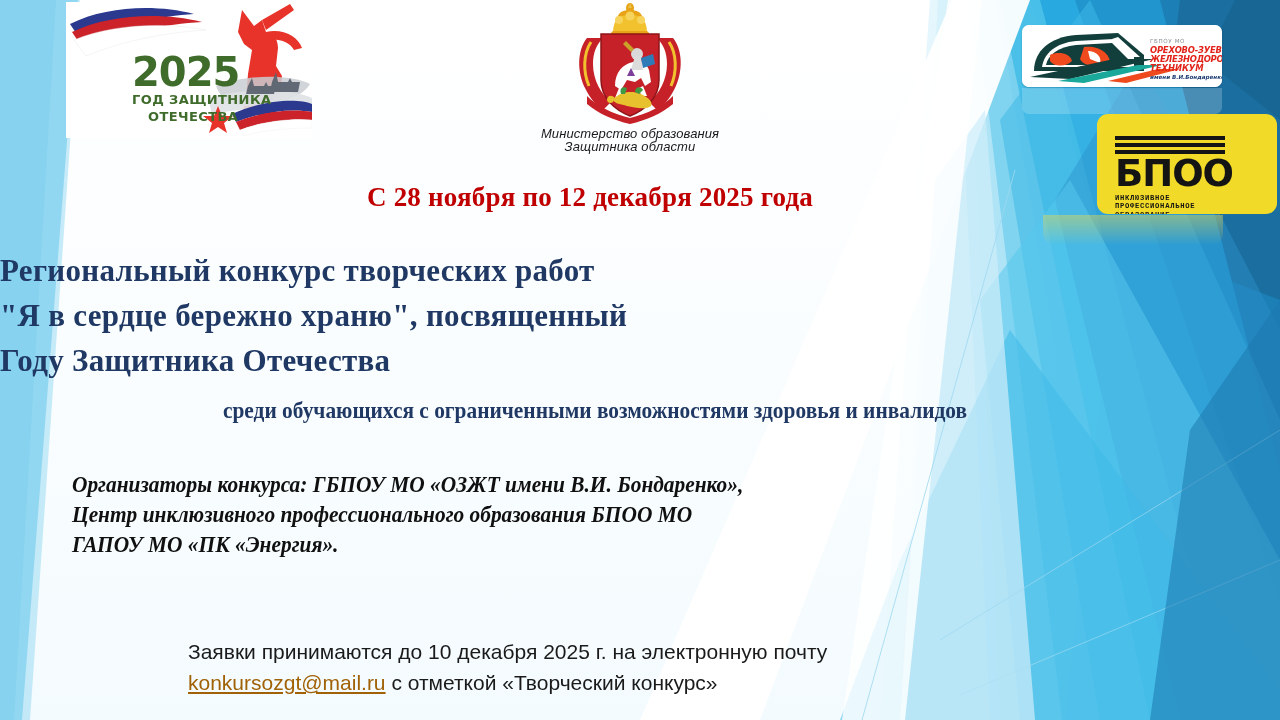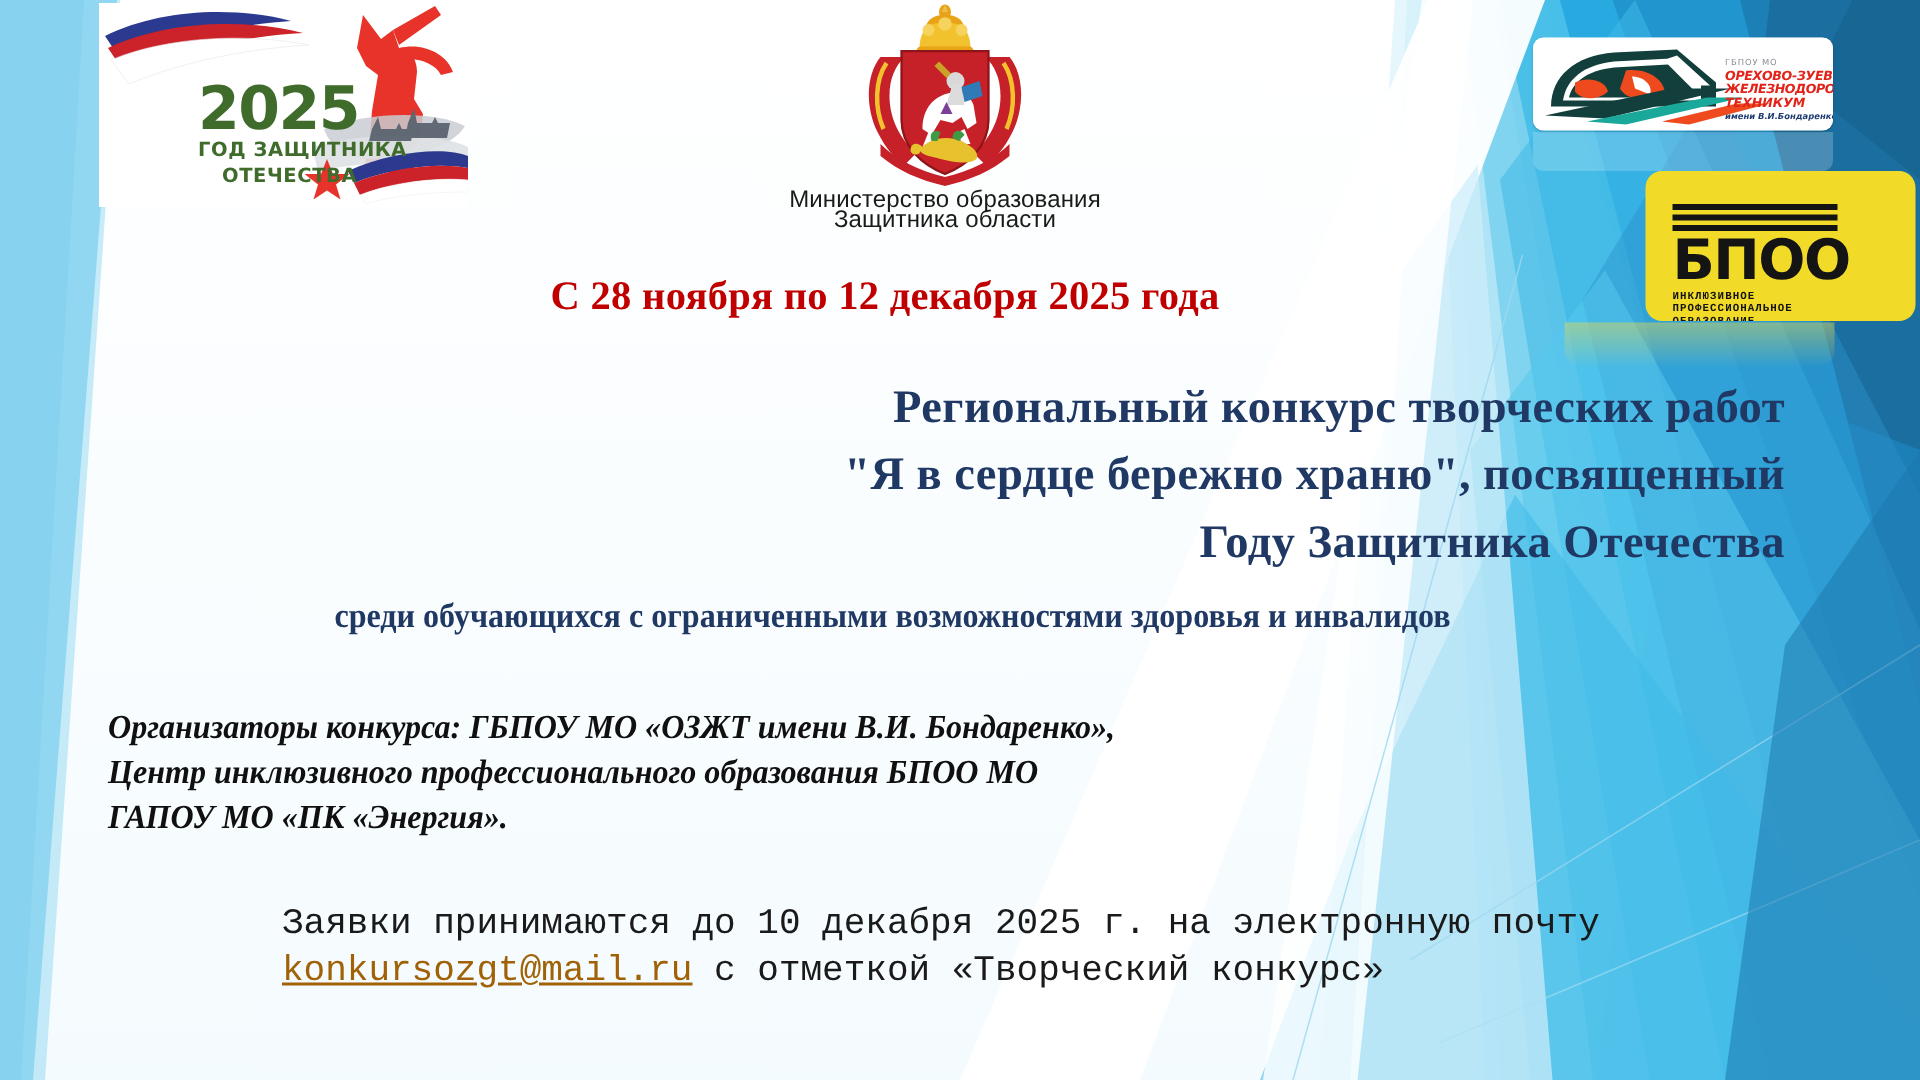--- a/index.html
+++ b/index.html
@@ -23,22 +23,23 @@
   }
   .logo-year svg{display:block;}
 
   .logo-ministry{
     position:absolute;left:525px;top:2px;width:210px;height:160px;
     background:transparent;text-align:center;
   }
   .logo-ministry .crest{display:block;margin:0 auto;}
   .logo-ministry .mtext{
     font-family:"Liberation Sans", sans-serif;
-    font-size:16px;line-height:13px;color:#1a1a1a;margin-top:1px;
+    font-size:13px;line-height:13px;color:#1a1a1a;margin-top:1px;
     letter-spacing:0.1px;
+    font-style:italic;
   }
 
   .logo-ozgt{
     position:absolute;left:1022px;top:25px;width:200px;height:62px;
     background:#ffffff;border-radius:7px;overflow:hidden;
     box-shadow:0 1px 2px rgba(0,0,0,0.18);
   }
   .logo-ozgt svg{display:block;}
   .logo-ozgt-refl{
     position:absolute;left:1022px;top:88px;width:200px;height:26px;
@@ -71,21 +72,21 @@
   
   .content{position:absolute;inset:0;padding-left:14px;}
 
   .date-line{
     position:absolute;left:0;top:182px;width:1180px;text-align:center;
     font-family:"Liberation Serif", serif;font-weight:bold;
     font-size:27px;color:#C00000;letter-spacing:0.2px;
   }
 
   .title-block{
-    position:absolute;left:0;top:248px;width:1190px;text-align:right;
+    position:absolute;left:0;top:248px;width:1190px;text-align:left;
     font-family:"Liberation Serif", serif;font-weight:bold;
     font-size:31px;line-height:45px;color:#1F3864;letter-spacing:0.3px;
   }
   .title-block .tl{display:block;}
 
   .subtitle{
     position:absolute;left:130px;top:396px;width:930px;text-align:center;
     font-family:"Liberation Serif", serif;font-weight:bold;
     font-size:23px;line-height:29px;color:#1F3864;
     transform:scaleX(0.93);transform-origin:center top;
@@ -93,23 +94,23 @@
 
   .organizers{
     position:absolute;left:72px;top:470px;width:900px;
     font-family:"Liberation Serif", serif;font-weight:bold;font-style:italic;
     font-size:22.5px;line-height:30px;color:#101010;
     transform:scaleX(0.95);transform-origin:left top;
   }
   .organizers span{display:block;white-space:nowrap;}
 
   .contact{
-    position:absolute;left:188px;top:601px;width:820px;
-    font-family:Liberation Mono, monospace;
-    font-size:24px;line-height:31px;color:#1a1a1a;
+    position:absolute;left:188px;top:636px;width:820px;
+    font-family:Liberation Sans, sans-serif;
+    font-size:21px;line-height:31px;color:#1a1a1a;
   }
   .contact .ln{display:block;white-space:nowrap;}
   .email-link{
     color:#a16207;text-decoration:underline;text-underline-offset:2px;
   }
 </style>
 </head>
 <body>
 
 <div class="slide">

